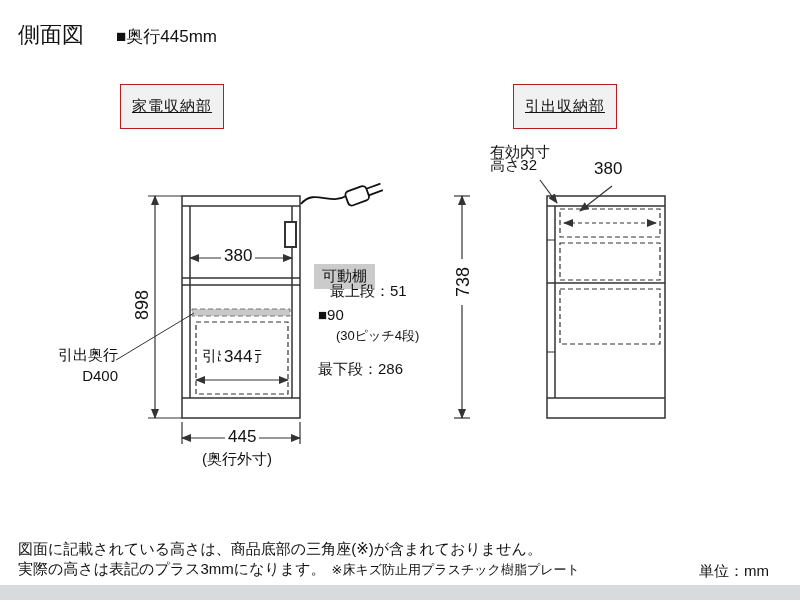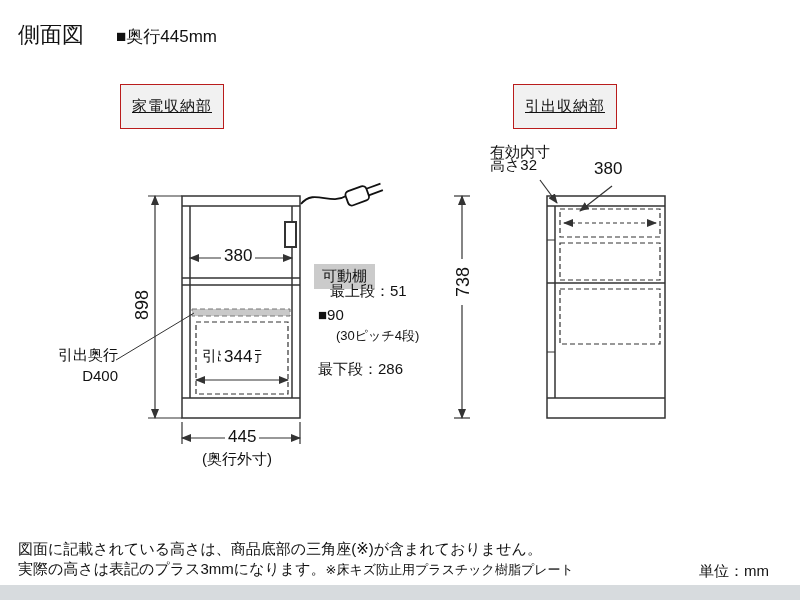--- a/index.html
+++ b/index.html
@@ -20,21 +20,21 @@
   }
   .dim-v{
     width:46px;height:20px;text-align:center;
     transform:rotate(-90deg);transform-origin:center;
     font-size:18px;background:#ffffff;line-height:20px;
   }
   .graybg{background:#cbcbcb;padding:3px 8px;font-size:15px;margin-top:20px;}
   .shelf-depth{width:80px;text-align:right;font-size:15px;line-height:21px;}
   #diagram-svg{position:absolute;left:0;top:0;pointer-events:none;}
   .footer-bar{left:0;top:585px;width:800px;height:15px;background:#d7dbde;}
-  .note2-sub{font-size:13px;}
+  .note2-sub{font-size:13px;margin-left:6px;}
 </style>
 </head>
 <body>
 
 <svg id="diagram-svg" width="800" height="600" viewBox="0 0 800 600">
   <defs>
     <marker id="aE" markerWidth="10" markerHeight="8" refX="9" refY="4" orient="auto" markerUnits="userSpaceOnUse">
       <path d="M0,0 L10,4 L0,8 Z" fill="#333"></path>
     </marker>
     <marker id="aS" markerWidth="10" markerHeight="8" refX="1" refY="4" orient="auto" markerUnits="userSpaceOnUse">

